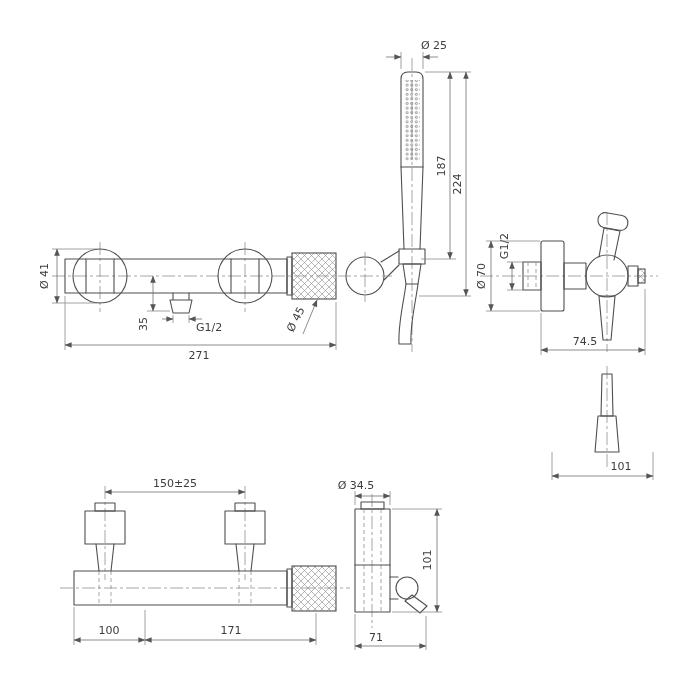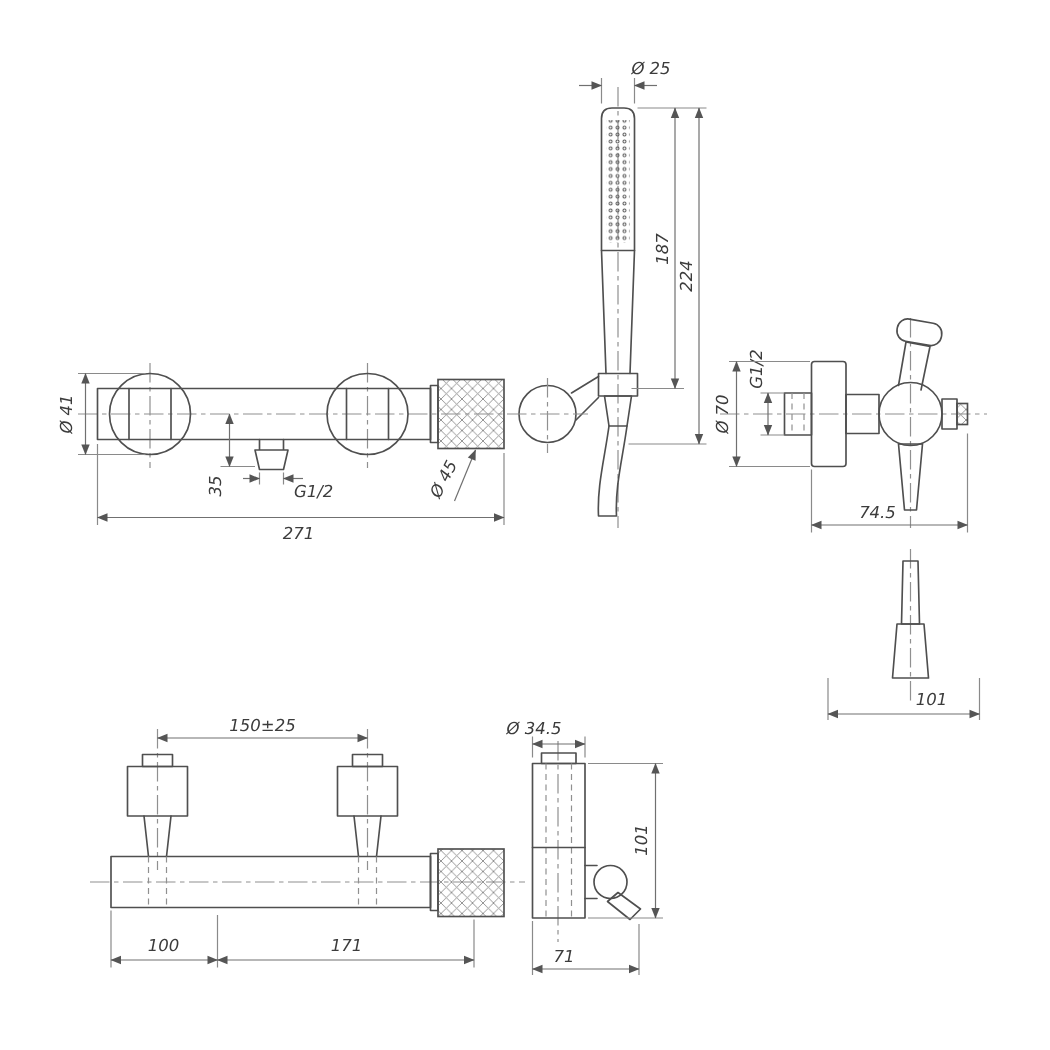--- a/index.html
+++ b/index.html
@@ -1,17 +1,17 @@
 <!DOCTYPE html>
 <html><head>
 <meta charset="utf-8">
 <style>
   html, body { margin: 0; padding: 0; background: #ffffff; }
   body { width: 700px; height: 700px; font-family: "DejaVu Sans", sans-serif; }
-  .canvas { width: 700px; height: 700px; background: #ffffff; font-style: italic; }
+  .canvas { width: 700px; height: 700px; background: #ffffff; }
   .geo { fill: none; stroke: #4f4f4f; stroke-width: 1.1; stroke-linejoin: round; stroke-linecap: round; }
   .dim { fill: none; stroke: #707070; stroke-width: 0.8; }
   .ext { fill: none; stroke: #8a8a8a; stroke-width: 0.8; }
   .cl  { fill: none; stroke: #909090; stroke-width: 0.8; stroke-dasharray: 13 3 3 3; }
   .hid { fill: none; stroke: #909090; stroke-width: 0.8; stroke-dasharray: 4 3; }
   .lbl { font-family: "DejaVu Sans", sans-serif; font-size: 11px; fill: #3c3c3c; }
 </style>
 </head>
 <body>
 

